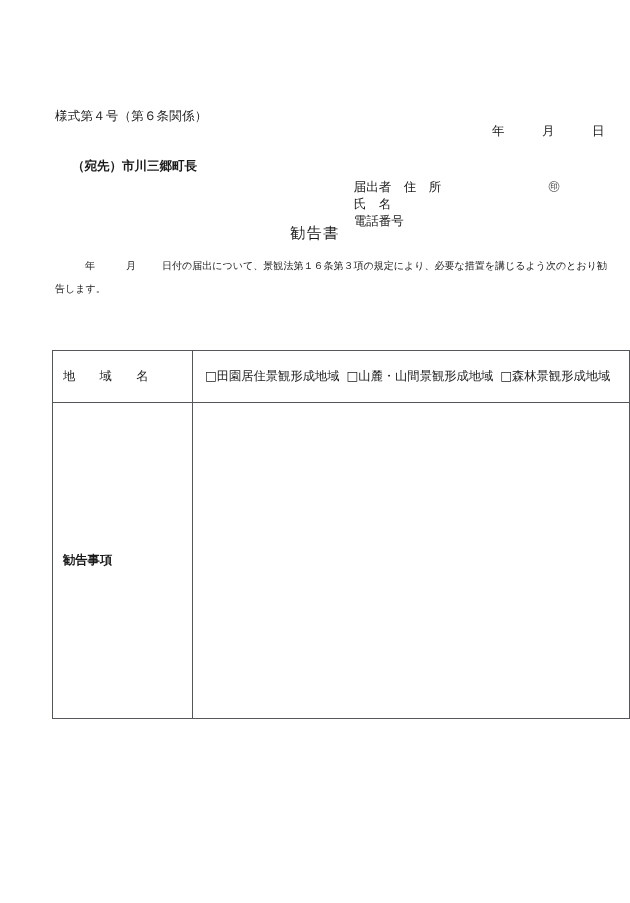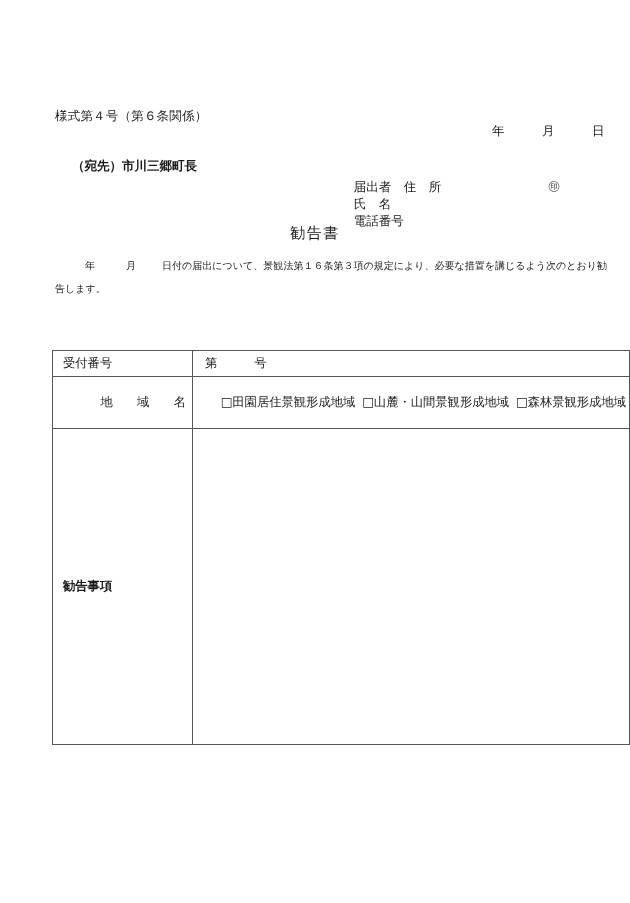--- a/index.html
+++ b/index.html
@@ -102,21 +102,21 @@
   }
   #form-table td.label-cell {
     width: 129px;
   }
   #form-table td.value-cell {
     width: 424px;
     padding-left: 12px;
   }
   .r-receipt { height: 26px; }
   .r-place   { height: 27px; }
-  .r-area    { height: 52px; text-align: right; }
+  .r-area    { height: 52px; }
   .r-kind    { height: 69px; }
   .r-items   { height: 316px; font-weight: bold; }
 
   .label-spread { letter-spacing: 6px; }
   .label-plain  { letter-spacing: 0px; }
   .vtop { vertical-align: top; }
 
   td.label-kind  { padding-top: 27px; vertical-align: top; }
   td.label-items { padding-top: 148px; vertical-align: top; }
 
@@ -150,24 +150,20 @@
   </div>
 
   <div id="doc-title">勧告書</div>
 
   <div id="body-text">
     <p class="para-1"><span class="lead-indent"></span><span>年</span><span class="blank-wide"></span><span>月</span><span class="blank-mid"></span><span>日付の届出について、景観法第１６条第３項の規定により、必要な措置を講じるよう次のとおり勧告します。</span></p>
   </div>
 
   <table id="form-table">
     <tbody>
-      <tr class="r-receipt">
-        <td class="label-cell label-plain">受付番号</td>
-        <td class="value-cell"><span>第</span><span class="num-gap"></span><span>号</span></td>
-      </tr>
 
 
       <tr class="r-area">
         <td class="label-cell label-spread">地　域　名</td>
         <td class="value-cell">
           <span class="checkbox-list">
             <span class="checkbox-item"><span class="cbox">□</span><span>田園居住景観形成地域</span></span>
             <span class="checkbox-item"><span class="cbox">□</span><span>山麓・山間景観形成地域</span></span>
             <span class="checkbox-item"><span class="cbox">□</span><span>森林景観形成地域</span></span>
           </span>

